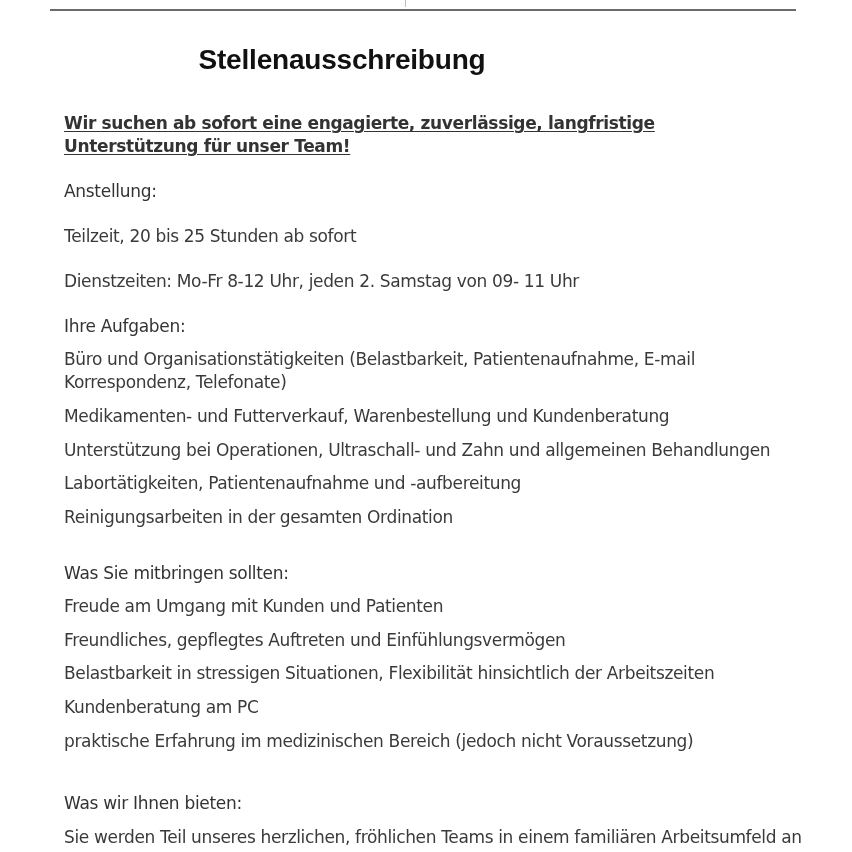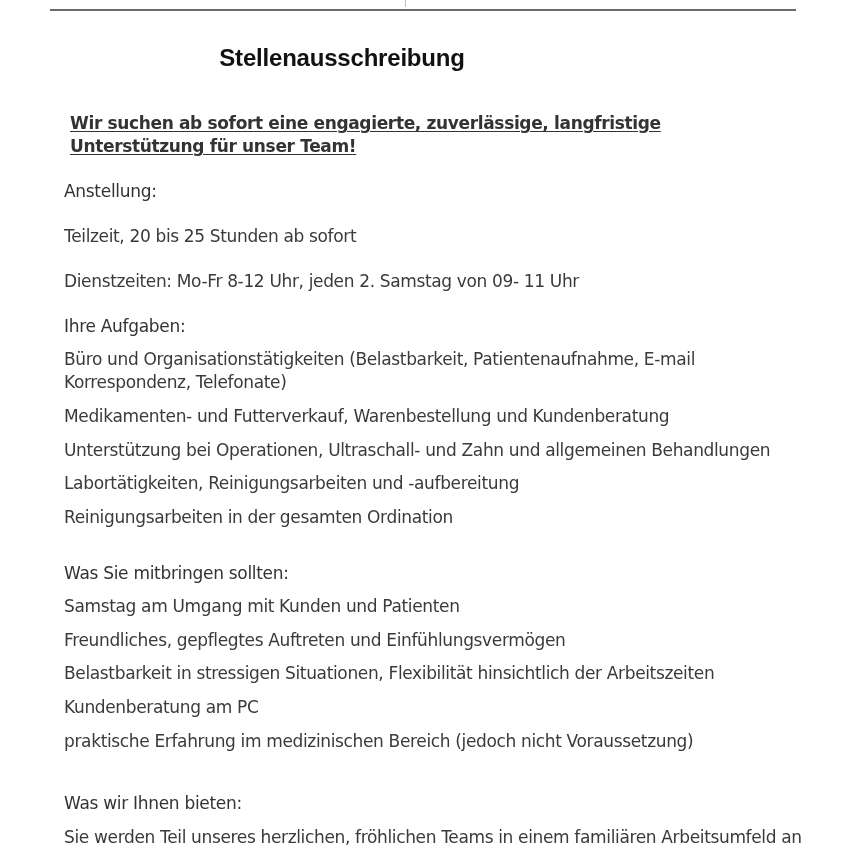--- a/index.html
+++ b/index.html
@@ -32,21 +32,21 @@
       background: #bdbdbd;
     }
     .title {
       position: absolute;
       left: 0;
       width: 684px;
       top: 44px;
       text-align: center;
       font-family: "Liberation Sans", sans-serif;
       font-weight: bold;
-      font-size: 24px;
+      font-size: 28px;
       color: #111111;
       letter-spacing: -0.2px;
     }
     .content {
       position: absolute;
       left: 64px;
       top: 112px;
       width: 720px;
       font-size: 17px;
       line-height: 23px;
@@ -74,35 +74,35 @@
   </style>
 </head>
 <body>
 
 <div class="top-tick"></div>
 <div class="top-rule"></div>
 
 <div class="title">Stellenausschreibung</div>
 
 <div class="content">
-  <p class="lead abs" style="top:0px; width:700px;margin-left:6px;">Wir suchen ab sofort eine engagierte, zuverlässige, langfristige Unterstützung für unser Team!</p>
+  <p class="lead abs" style="top:0px; width:700px;">Wir suchen ab sofort eine engagierte, zuverlässige, langfristige Unterstützung für unser Team!</p>
 
   <p class="heading abs" style="top:68px;">Anstellung:</p>
   <p class="line abs" style="top:113px;">Teilzeit, 20 bis 25 Stunden ab sofort</p>
   <p class="line abs" style="top:158px;">Dienstzeiten: Mo-Fr 8-12 Uhr, jeden 2. Samstag von 09- 11 Uhr</p>
 
   <p class="heading abs" style="top:203px;">Ihre Aufgaben:</p>
   <p class="line abs" style="top:236px; width:640px;">Büro und Organisationstätigkeiten (Belastbarkeit, Patientenaufnahme, E-mail Korrespondenz, Telefonate)</p>
   <p class="line abs" style="top:293px;">Medikamenten- und Futterverkauf, Warenbestellung und Kundenberatung</p>
   <p class="line abs" style="top:327px;">Unterstützung bei Operationen, Ultraschall- und Zahn und allgemeinen Behandlungen</p>
-  <p class="line abs" style="top:360px;">Labortätigkeiten, Reinigungsarbeiten und -aufbereitung</p>
+  <p class="line abs" style="top:360px;">Labortätigkeiten, Patientenaufnahme und -aufbereitung</p>
   <p class="line abs" style="top:394px;">Reinigungsarbeiten in der gesamten Ordination</p>
 
   <p class="heading abs" style="top:450px;">Was Sie mitbringen sollten:</p>
-  <p class="line abs" style="top:483px;">Samstag am Umgang mit Kunden und Patienten</p>
+  <p class="line abs" style="top:483px;">Freude am Umgang mit Kunden und Patienten</p>
   <p class="line abs" style="top:517px;">Freundliches, gepflegtes Auftreten und Einfühlungsvermögen</p>
   <p class="line abs" style="top:550px;">Belastbarkeit in stressigen Situationen, Flexibilität hinsichtlich der Arbeitszeiten</p>
   <p class="line abs" style="top:584px;">Kundenberatung am PC</p>
   <p class="line abs" style="top:618px;">praktische Erfahrung im medizinischen Bereich (jedoch nicht Voraussetzung)</p>
 
   <p class="heading abs" style="top:680px;">Was wir Ihnen bieten:</p>
   <p class="line abs" style="top:714px; white-space:nowrap;">Sie werden Teil unseres herzlichen, fröhlichen Teams in einem familiären Arbeitsumfeld an</p>
 </div>
 
 </body></html>

